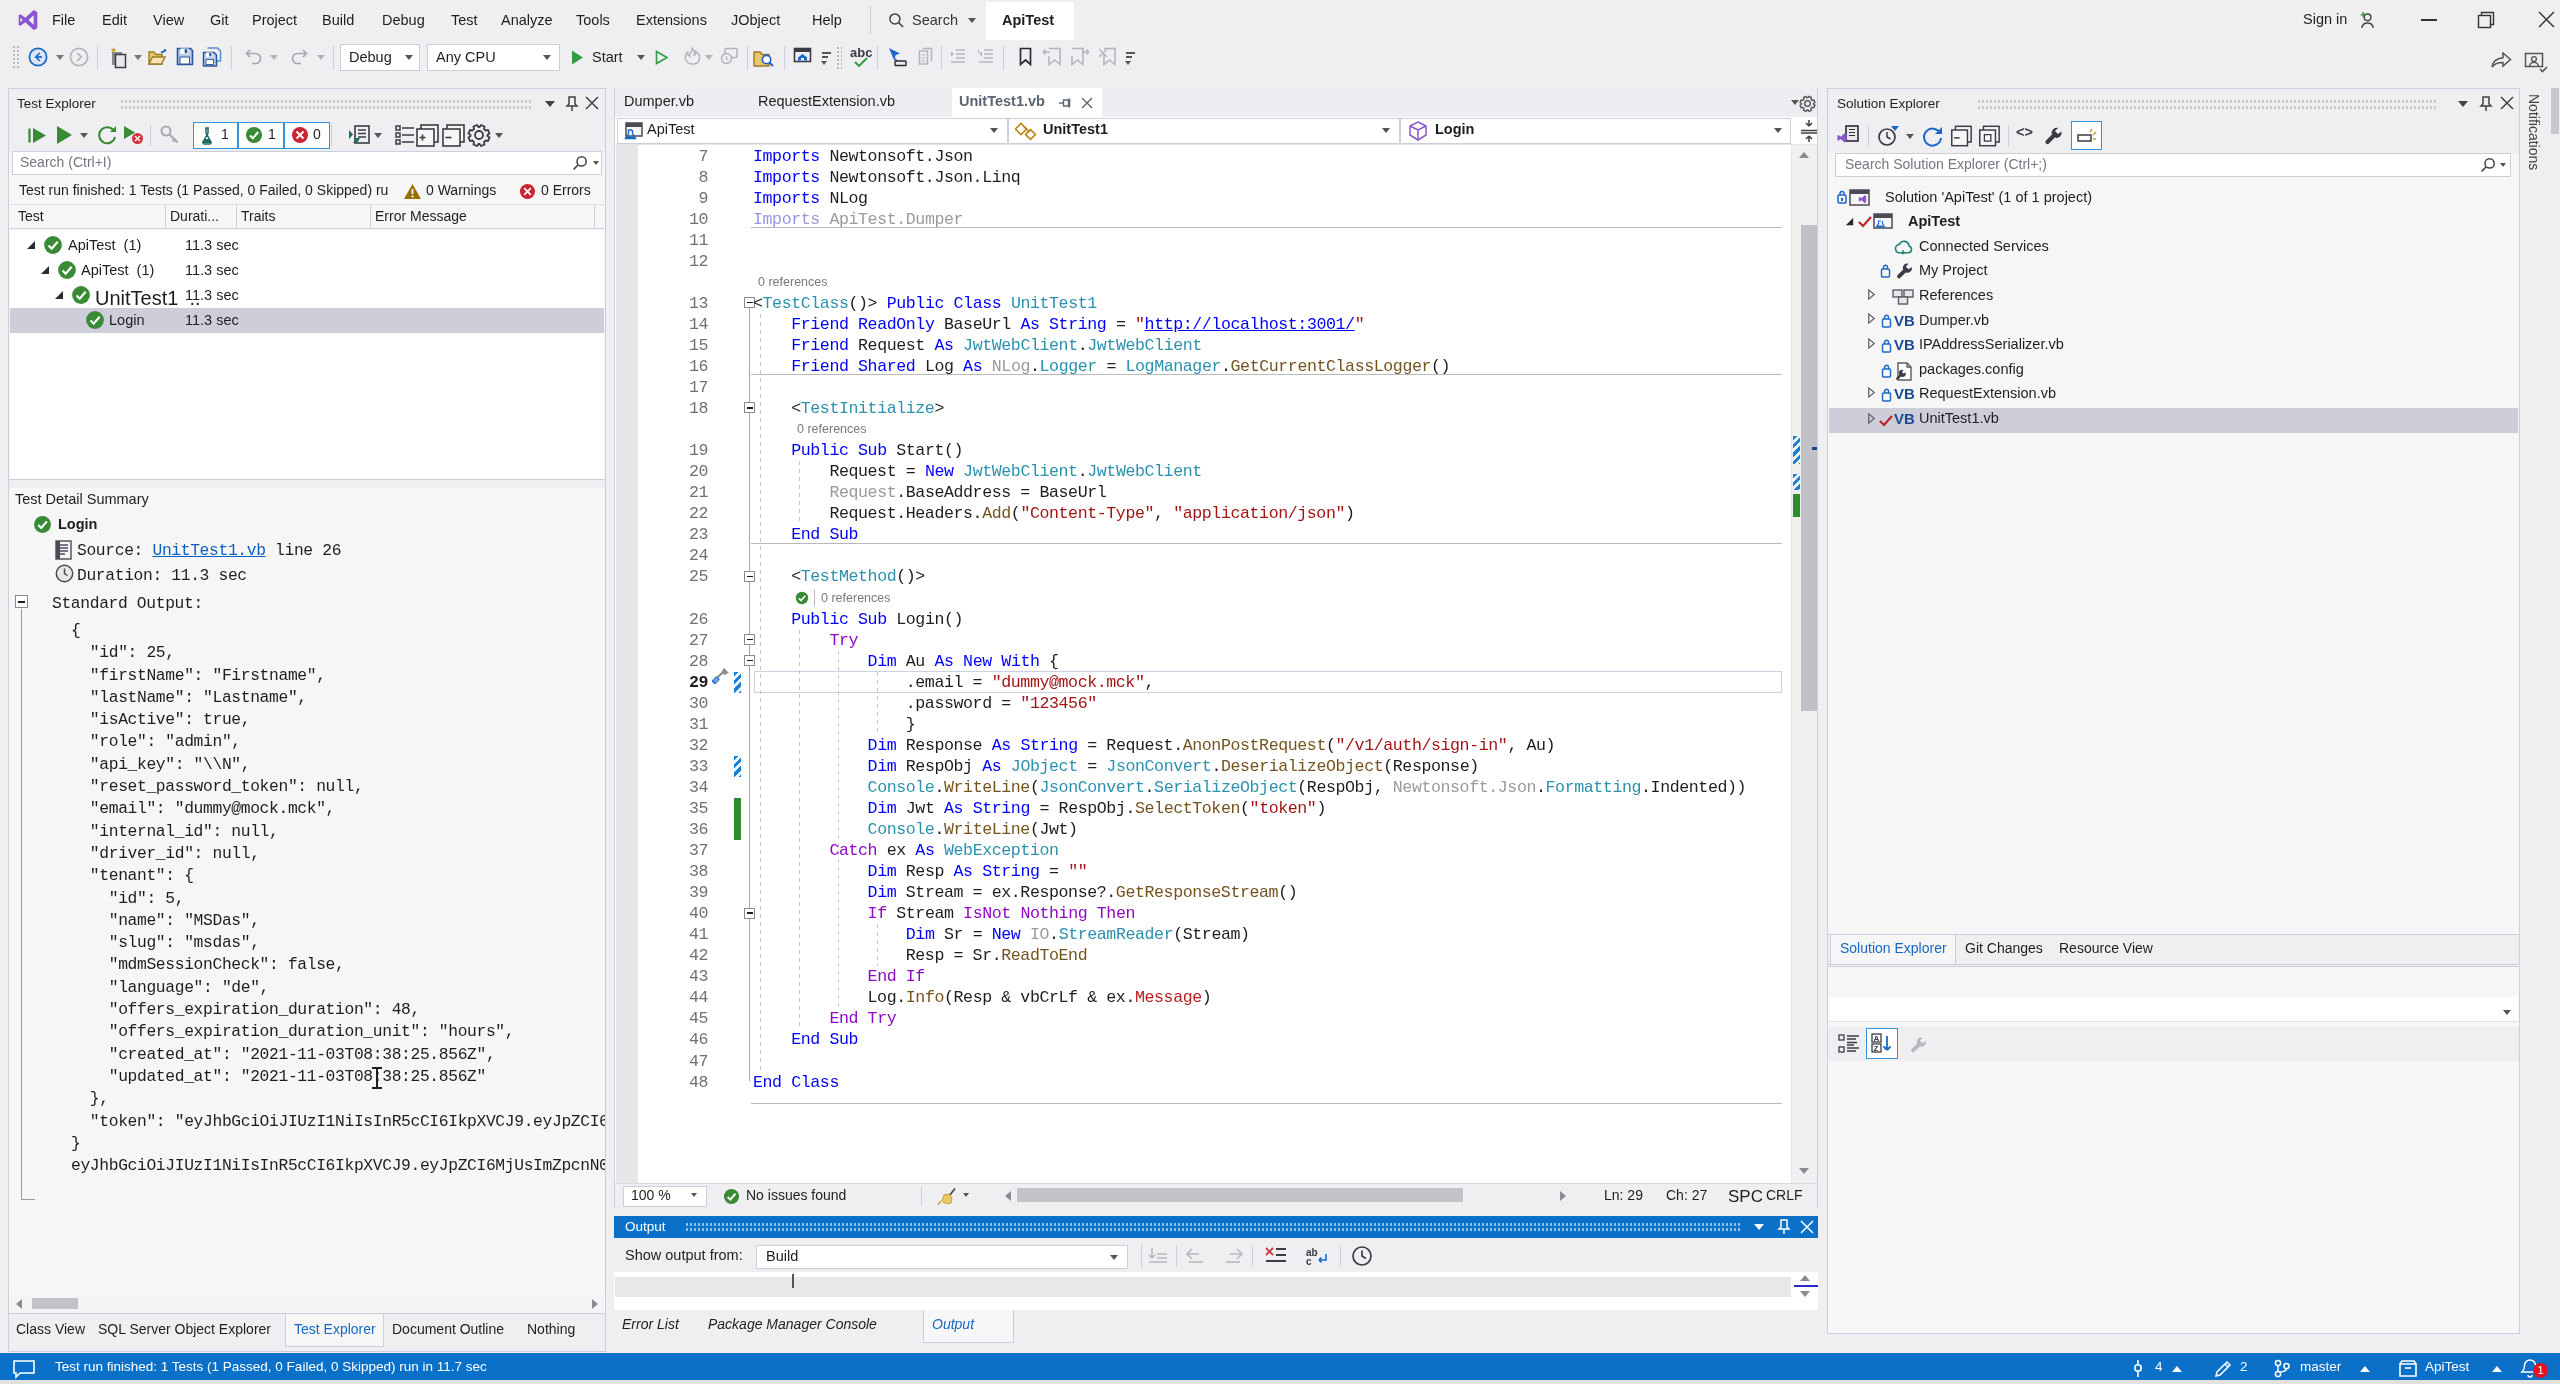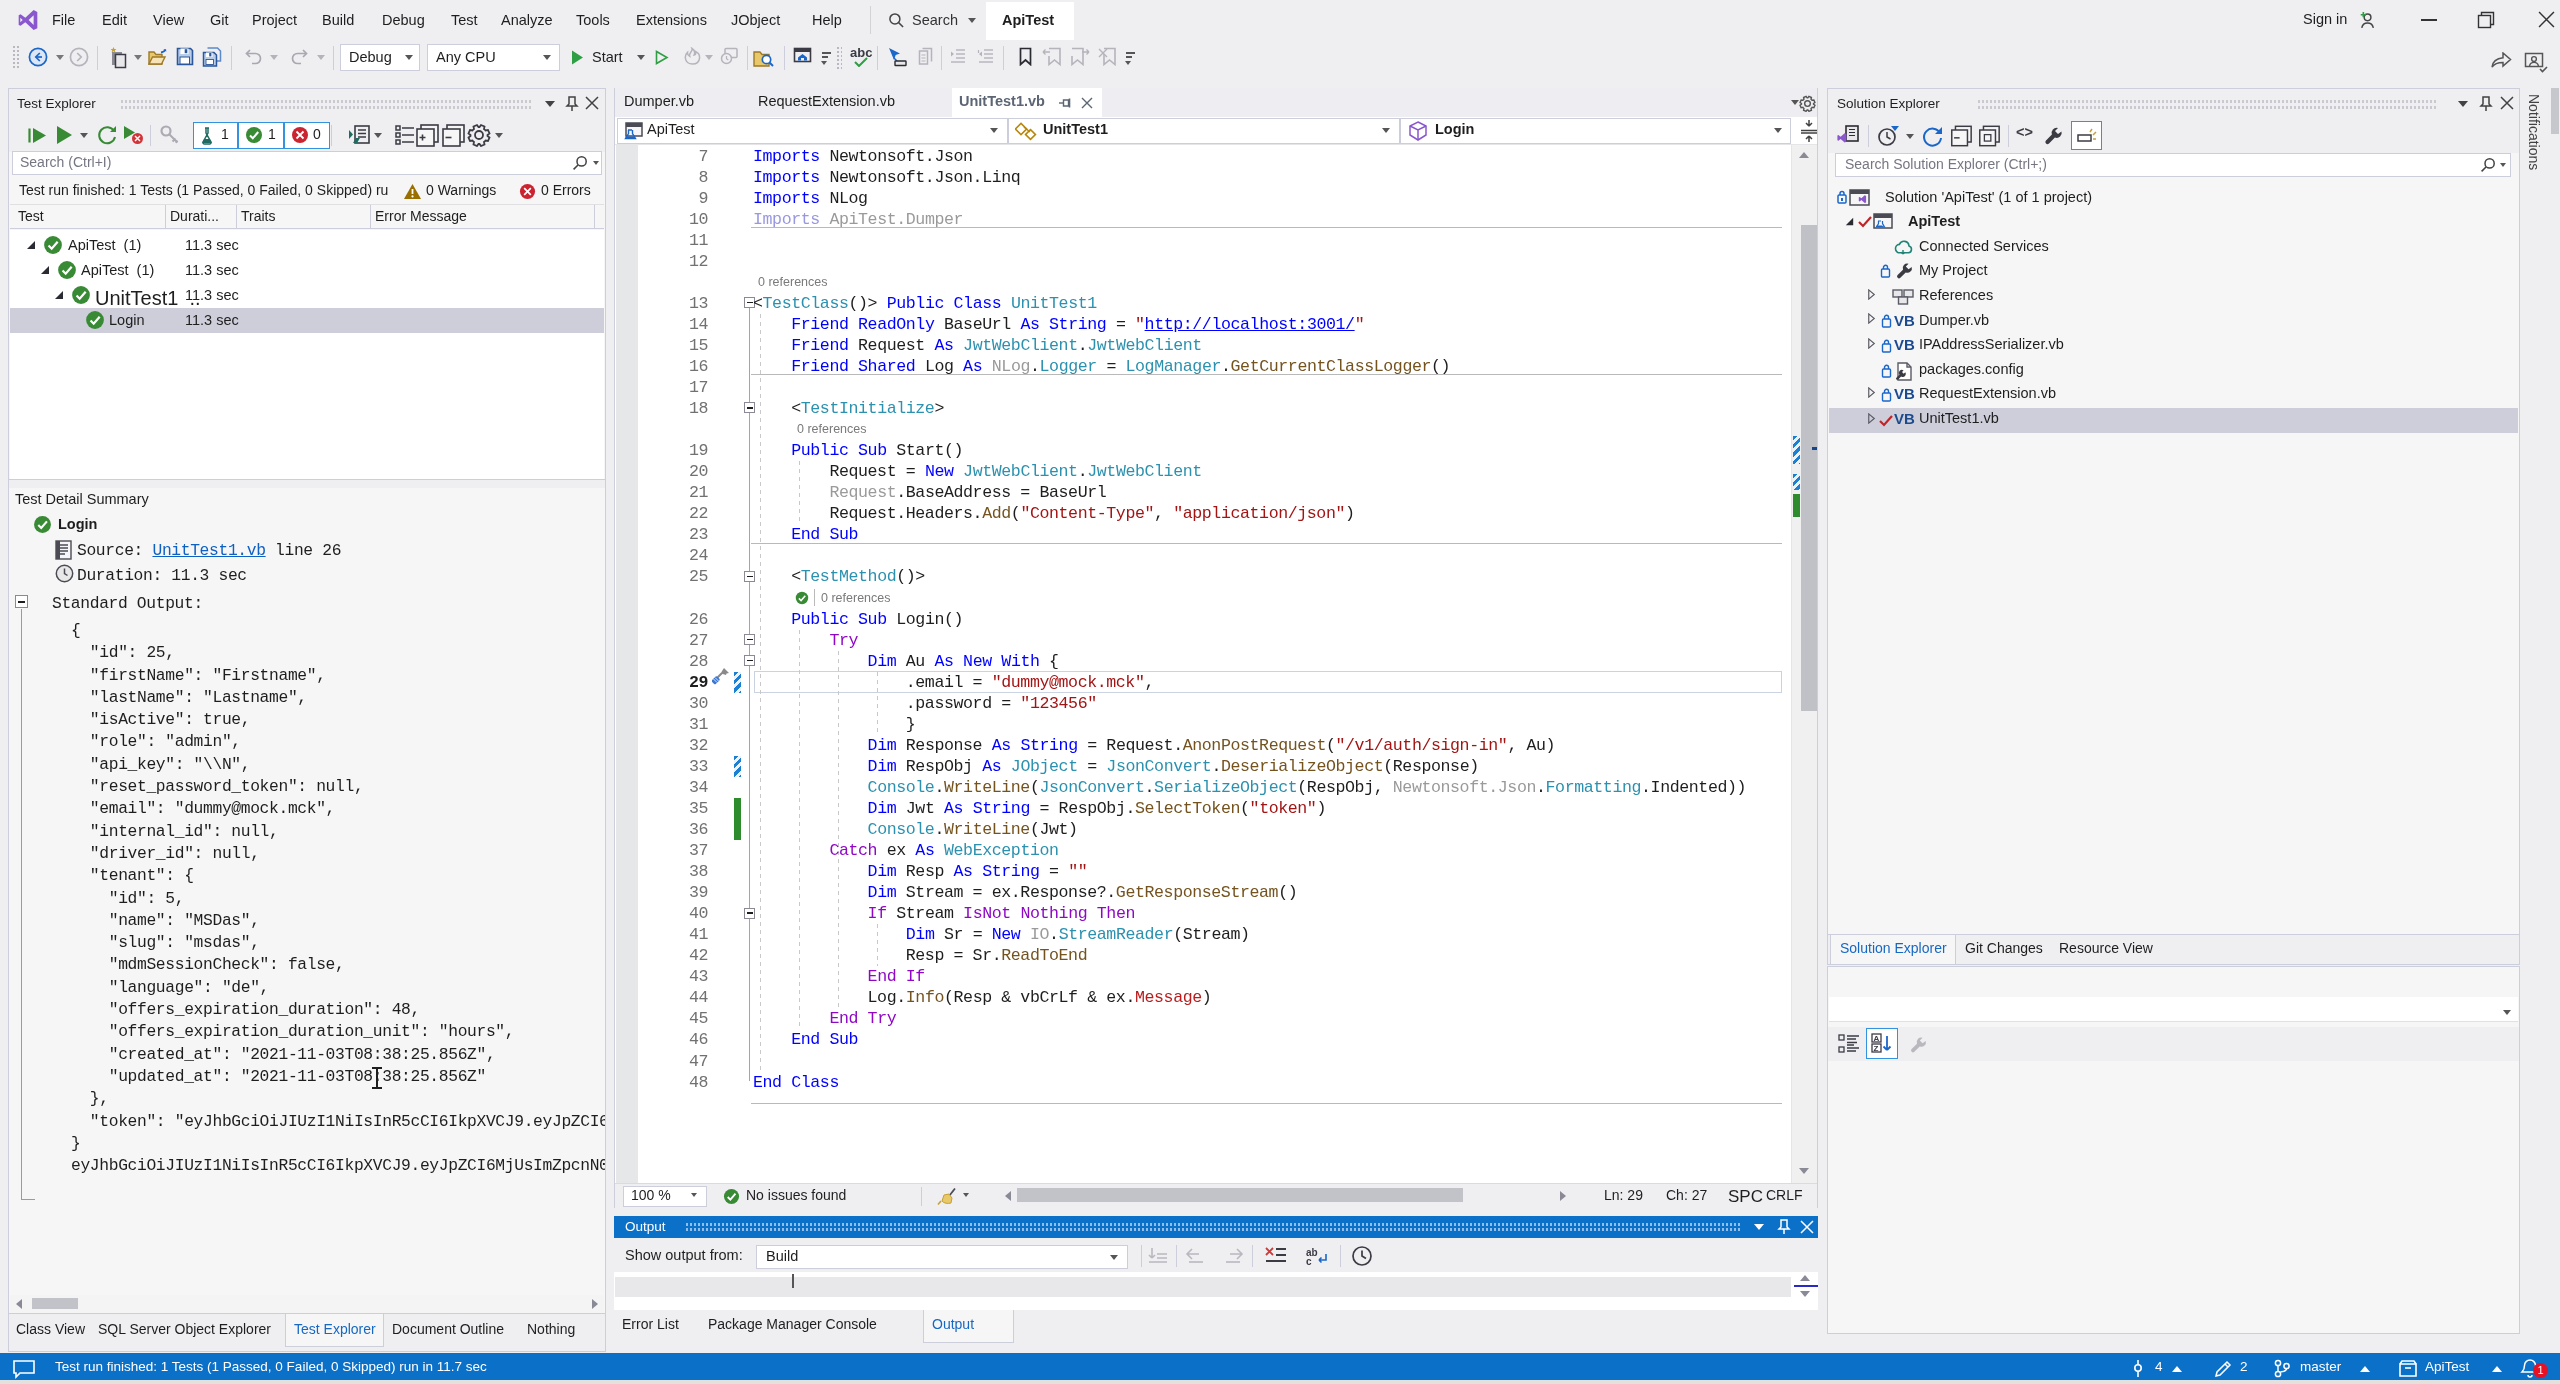--- a/index.html
+++ b/index.html
@@ -713,21 +713,21 @@
         <path d="M11 5.5v5.5l4 2.5" fill="none" stroke="#3B3B44" stroke-width="1.7"></path>
       </svg>
   </div>
   <div class="r" style="left:0;top:56px;width:1204px;height:38px;background:#FFFFFF;">
     <div class="r" style="left:1px;top:5px;width:1176px;height:20px;background:#E8E8EA;"></div>
     <div class="r" style="left:178px;top:2px;width:1.5px;height:14px;background:#555;"></div>
     <div class="r caret" style="left:1186px;top:3px;border-top:none;border-bottom:6px solid #8A8A96;border-left-width:5px;border-right-width:5px;"></div>
     <div class="r" style="left:1180px;top:12.5px;width:24px;height:2.5px;background:#2929C8;"></div>
     <div class="r caret" style="left:1186px;top:19px;border-top:6px solid #8A8A96;border-left-width:5px;border-right-width:5px;"></div>
   </div>
-  <div class="r" style="left:0;top:94px;width:1204px;height:42px;background:#EFEFF2;">
+  <div class="r" style="left:0;top:94px;width:1204px;height:42px;background:#EFEFF2;font-style:italic;">
     <div class="r" style="left:309px;top:0;width:91px;height:33px;background:#F6F6F6;border:1px solid #CCCEDB;border-top:none;"></div>
     <span class="r" style="left:8px;top:6px;font-size:14px;">Error List</span>
     <span class="r" style="left:94px;top:6px;font-size:14px;">Package Manager Console</span>
     <span class="r" style="left:318px;top:6px;font-size:14px;color:#1768C3;">Output</span>
   </div>
 </div>
 
 <div class="r" id="rightpanel" style="overflow:hidden;left:1827px;top:88px;width:693px;height:877px;background:#F6F6F6;border:1px solid #CCCEDB;">
   <div class="r" style="left:0;top:0;width:691px;height:30px;background:#EFEFF2;">
     <span class="r" style="left:9px;top:7px;font-size:13.5px;">Solution Explorer</span>

